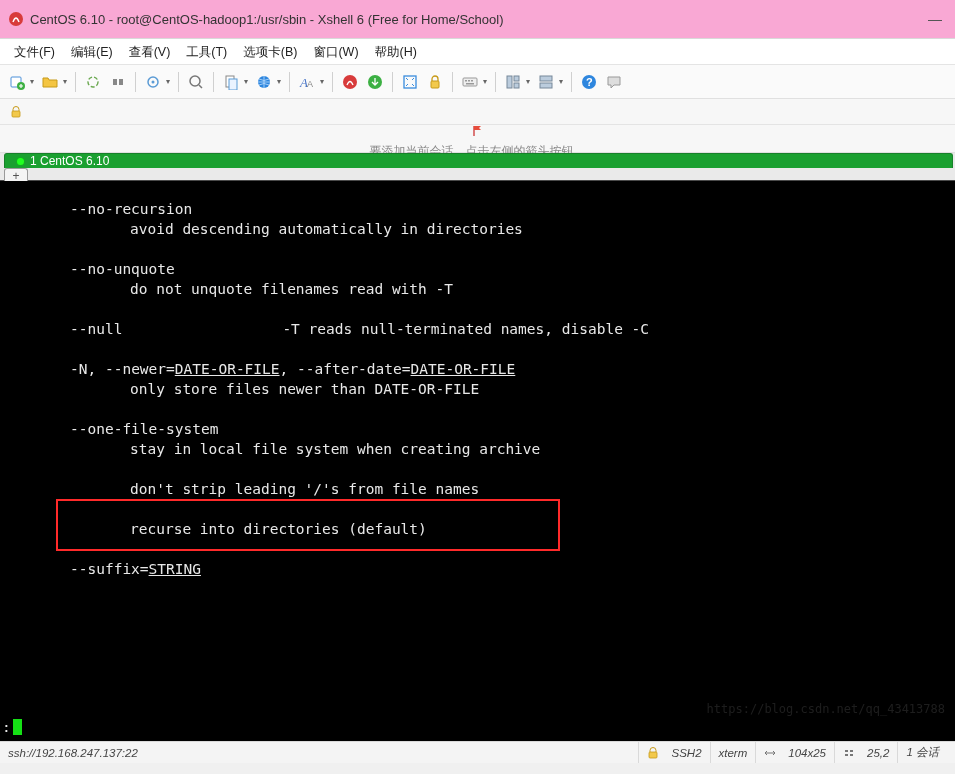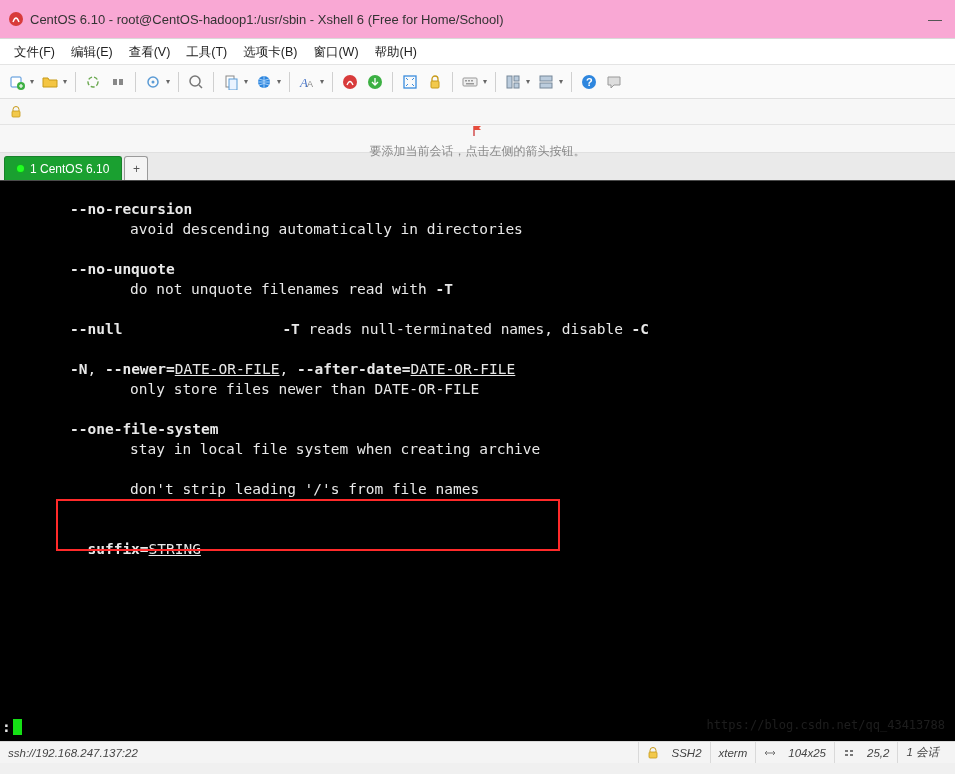--- a/index.html
+++ b/index.html
@@ -15,30 +15,30 @@
   
   .toolbar { height:34px; display:flex; align-items:center; padding:0 6px; gap:3px; background:#fafafa; border-bottom:1px solid #e0e0e0; }
   .tbtn { width:22px; height:22px; display:flex; align-items:center; justify-content:center; border-radius:2px; cursor:default; }
   .tbtn.dd { width:30px; justify-content:flex-start; padding-left:3px; position:relative; }
   .tbtn.dd::after { content:"▾"; font-size:8px; color:#666; position:absolute; right:2px; }
   .tsep { width:1px; height:20px; background:#d0d0d0; margin:0 3px; }
   
   .addrbar { height:26px; background:#f7f7f7; border-bottom:1px solid #e4e4e4; display:flex; align-items:center; padding:0 10px; }
   .infobar { height:28px; background:#f7f7f7; border-bottom:1px solid #e0e0e0; display:flex; align-items:center; padding:0 10px; gap:6px; font-size:12px; color:#888;flex-direction:column; }
   
-  .tabstrip { height:28px; background:#eaeaea; display:flex; align-items:flex-end; padding-left:4px; border-bottom:1px solid #4a4a4a; }
+  .tabstrip { height:28px; background:#eaeaea; display:flex; padding-left:4px; border-bottom:1px solid #4a4a4a;flex-direction:column; }
   .tab { height:24px; padding:0 12px; display:flex; align-items:center; gap:6px; font-size:12px; border:1px solid #9a9a9a; border-bottom:none; border-top-left-radius:3px; border-top-right-radius:3px; margin-right:2px; background:#e8e8e8; cursor:default; }
   .tab.active { background:#1aa030; color:#fff; border-color:#17812a; }
   .tab .dot { width:7px; height:7px; border-radius:50%; background:#2f2; box-shadow:0 0 2px #0c0; }
   .tab.add { width:24px; justify-content:center; padding:0; background:#f4f4f4; color:#555; }
   
   .terminal { background:#000; color:#e8e8e8; font-family:"Consolas","DejaVu Sans Mono","Courier New",monospace; font-size:14.5px; line-height:20px; padding:18px 10px 4px 10px; height:560px; overflow:hidden; position:relative; }
   .terminal .ind1 { padding-left:60px; }
   .terminal .ind2 { padding-left:120px; }
-  .terminal .b { font-weight:bold; }
+  .terminal .b { font-weight:normal; }
   .terminal .u { text-decoration:underline; }
   .redbox { position:absolute; border:2px solid #ff2a2a; }
   .prompt-line { position:absolute; left:2px; bottom:4px; }
   .cursor { display:inline-block; width:9px; height:16px; background:#15e015; vertical-align:text-bottom; margin-left:2px; }
   
   .statusbar { height:22px; background:#f4f4f4; border-top:1px solid #d9d9d9; display:flex; align-items:center; padding:0 8px; font-size:11.5px; color:#444;font-style:italic; }
   .statusbar .sp { flex:1; }
   .statusbar .cell { padding:0 8px; border-left:1px solid #d9d9d9; height:100%; display:flex; align-items:center; gap:12px; }
   .ic { width:12px; height:12px; display:inline-block; }
   
@@ -230,30 +230,31 @@
   <div class="ind1"><span class="b">--null</span><span style="display:inline-block;width:160px;"></span><span class="b">-T</span><span> reads null-terminated names, disable </span><span class="b">-C</span></div>
   <div>&nbsp;</div>
   <div class="ind1"><span class="b">-N</span><span>, </span><span class="b">--newer=</span><span class="u">DATE-OR-FILE</span><span>, </span><span class="b">--after-date=</span><span class="u">DATE-OR-FILE</span></div>
   <div class="ind2">only store files newer than DATE-OR-FILE</div>
   <div>&nbsp;</div>
   <div class="ind1"><span class="b">--one-file-system</span></div>
   <div class="ind2">stay in local file system when creating archive</div>
   <div>&nbsp;</div>
   <div class="ind2">don't strip leading '/'s from file names</div>
   <div>&nbsp;</div>
+  <div class="ind2">recurse into directories (default)</div>
   <div>&nbsp;</div>
   <div class="ind1"><span class="b">--suffix=</span><span class="u">STRING</span></div>
 
   <div class="redbox" style="left:56px; top:318px; width:504px; height:52px;"></div>
 
   <div class="prompt-line">
     <span class="b">:</span><span class="cursor"></span>
   </div>
 
-  <div style="position:absolute; right:10px; bottom:6px; color:#555; opacity:0.35; font-size:12px;">https://blog.csdn.net/qq_43413788</div>
+  <div style="position:absolute; right:10px; bottom:22px; color:#555; opacity:0.35; font-size:12px;">https://blog.csdn.net/qq_43413788</div>
 </div>
 
 <div class="statusbar">
   <span>ssh://192.168.247.137:22</span>
   <span class="sp"></span>
   <span class="cell">
     <span class="ic">
         <svg viewBox="0 0 12 12">
           <rect x="2" y="5" width="8" height="6" rx="1" fill="#f2c94c" stroke="#c79a18" stroke-width="0.8"></rect>
           <path d="M3 5V3.5a3 3 0 016 0V5" fill="none" stroke="#c79a18" stroke-width="1"></path>

